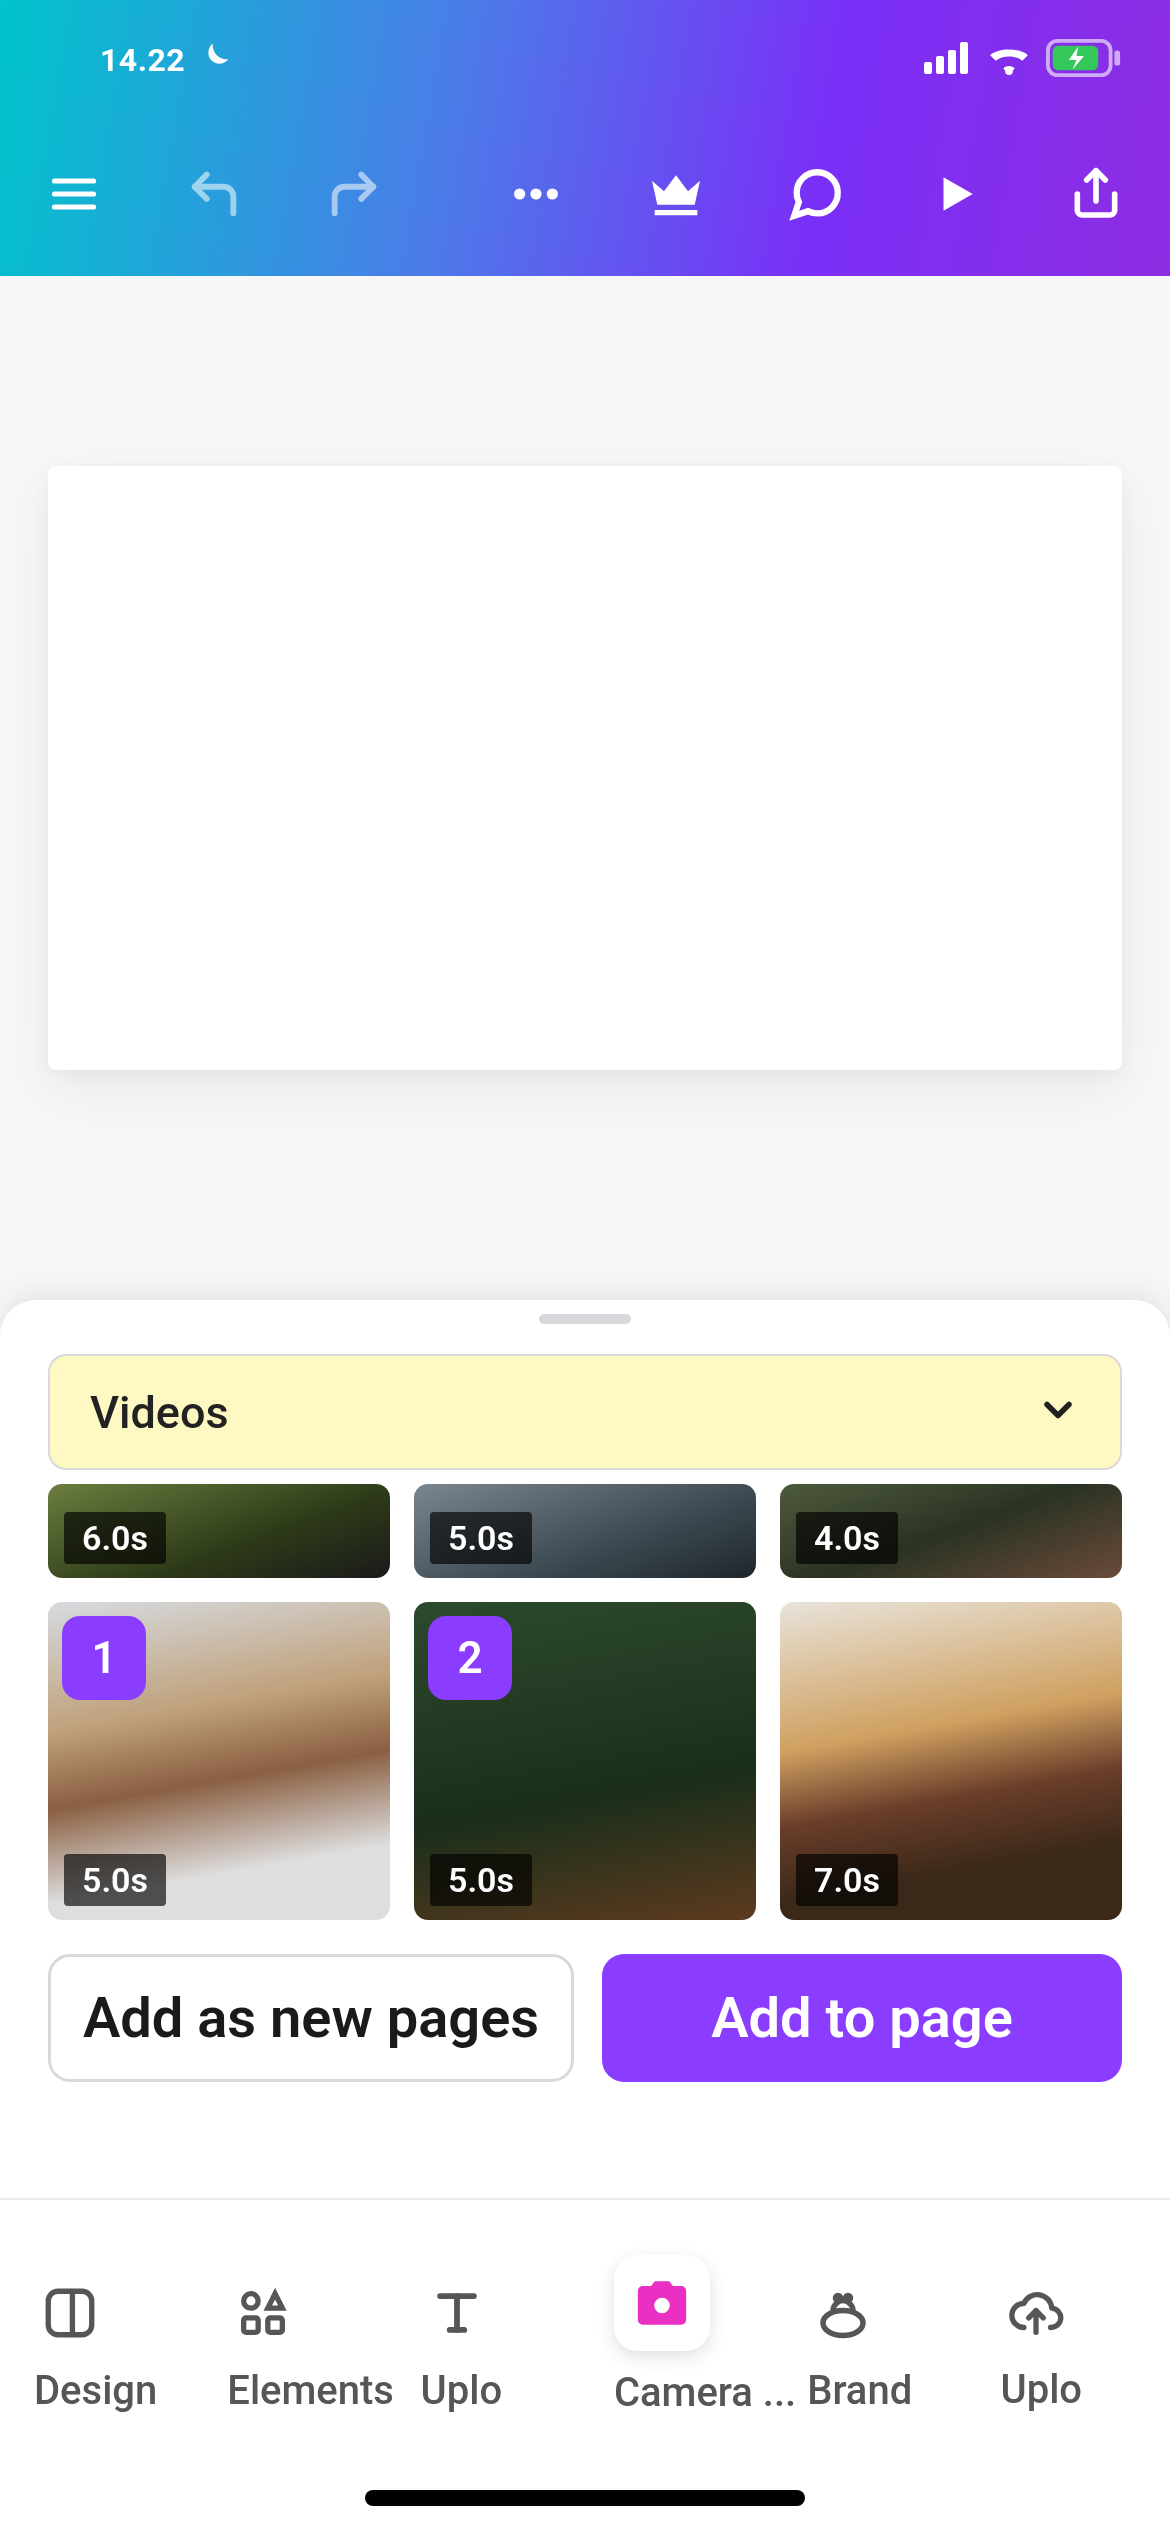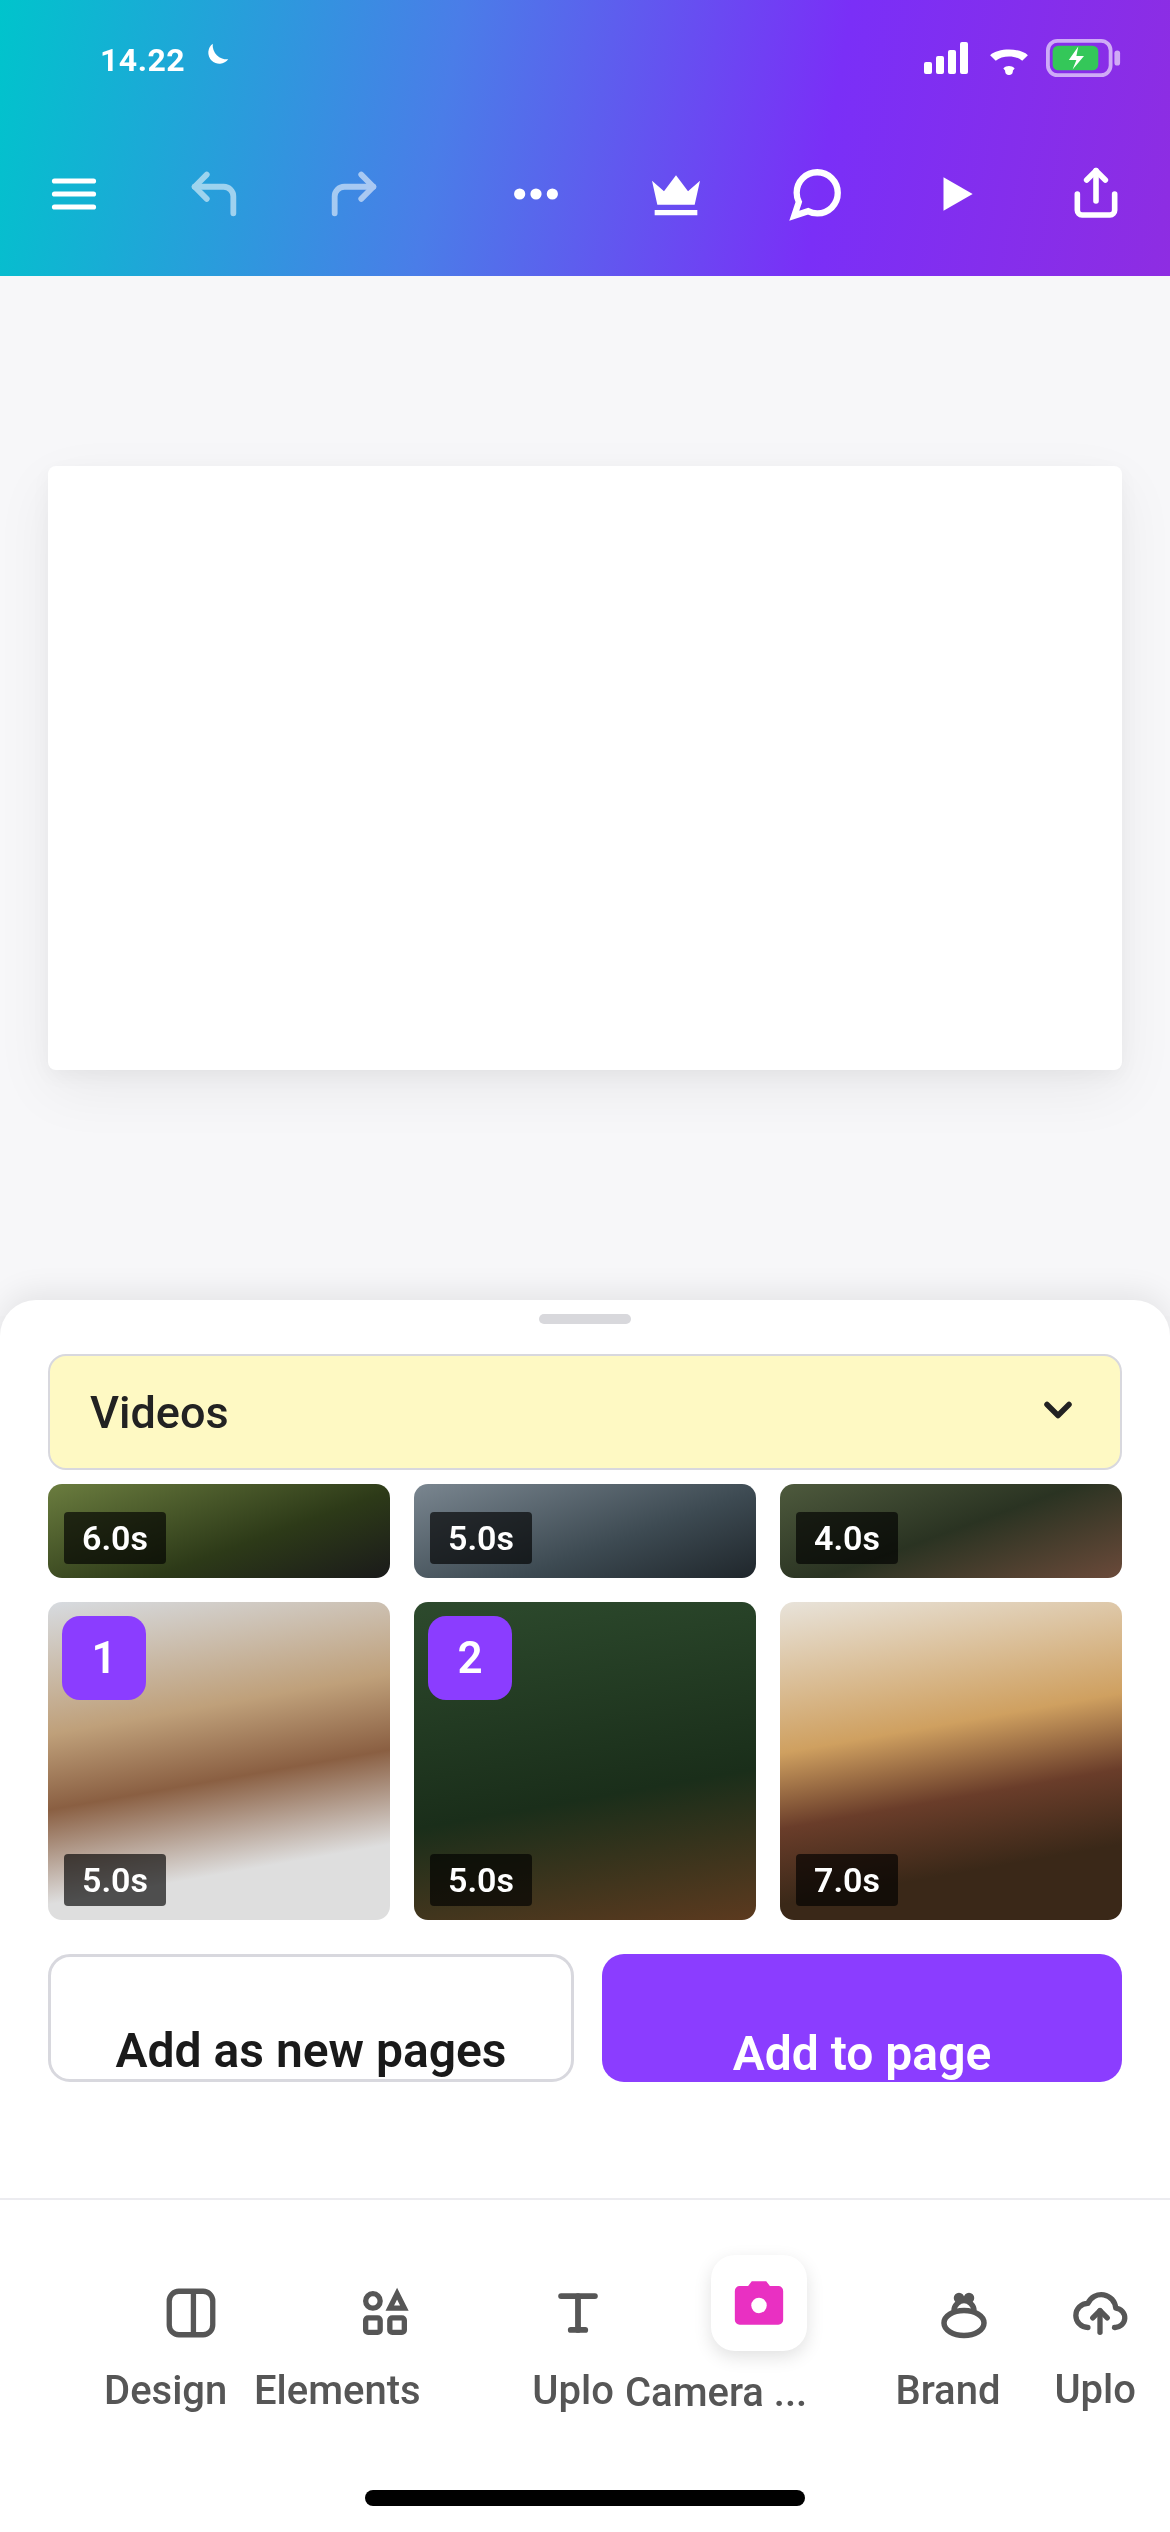--- a/index.html
+++ b/index.html
@@ -129,23 +129,23 @@
   .action-row {
     margin: 34px 48px 0 48px;
     display: flex;
     gap: 28px;
   }
   .btn {
     flex: 1;
     height: 128px;
     border-radius: 22px;
     display: flex;
-    align-items: flex-end;
+    align-items: center;
     justify-content: center;
-    font-size: 48px;
+    font-size: 56px;
     font-weight: 600;
   }
   .btn.outline { border: 3px solid #d8d8de; background: #fff; color: #1a1a1a; }
   .btn.primary { background: #8b3dff; color: #fff; }
 
   
   .nav {
     position: absolute;
     left: 0; right: 0; bottom: 0;
     height: 334px;
@@ -158,21 +158,21 @@
     flex: 1;
     display: flex;
     align-items: center;
     padding: 0 34px;
     gap: 0;
   }
   .nav-item {
     width: 214px;
     display: flex;
     flex-direction: column;
-    align-items: flex-end;
+    align-items: flex-start;
     gap: 18px;
     color: #565656;
   }
   .nav-item.last { width: 150px; gap: 17px; }
   .nav-label { font-size: 40px; font-weight: 500; }
   .nav-icon { width: 72px; height: 72px; display: flex; align-items: center; justify-content: center; }
   .nav-icon.active {
     width: 96px; height: 96px;
     border-radius: 24px;
     background: #fff;

